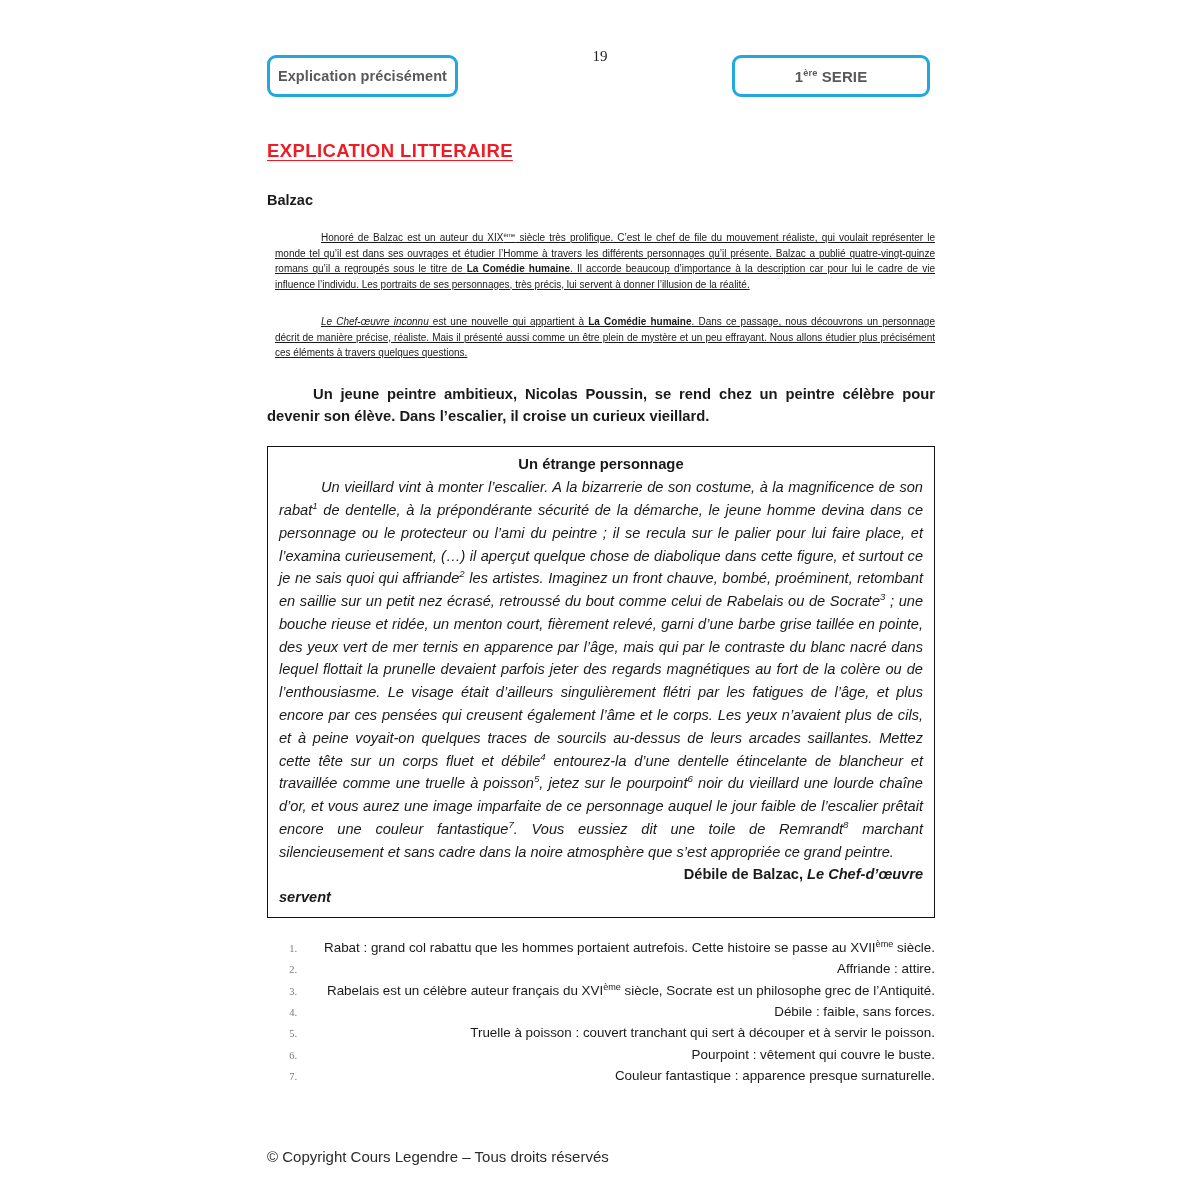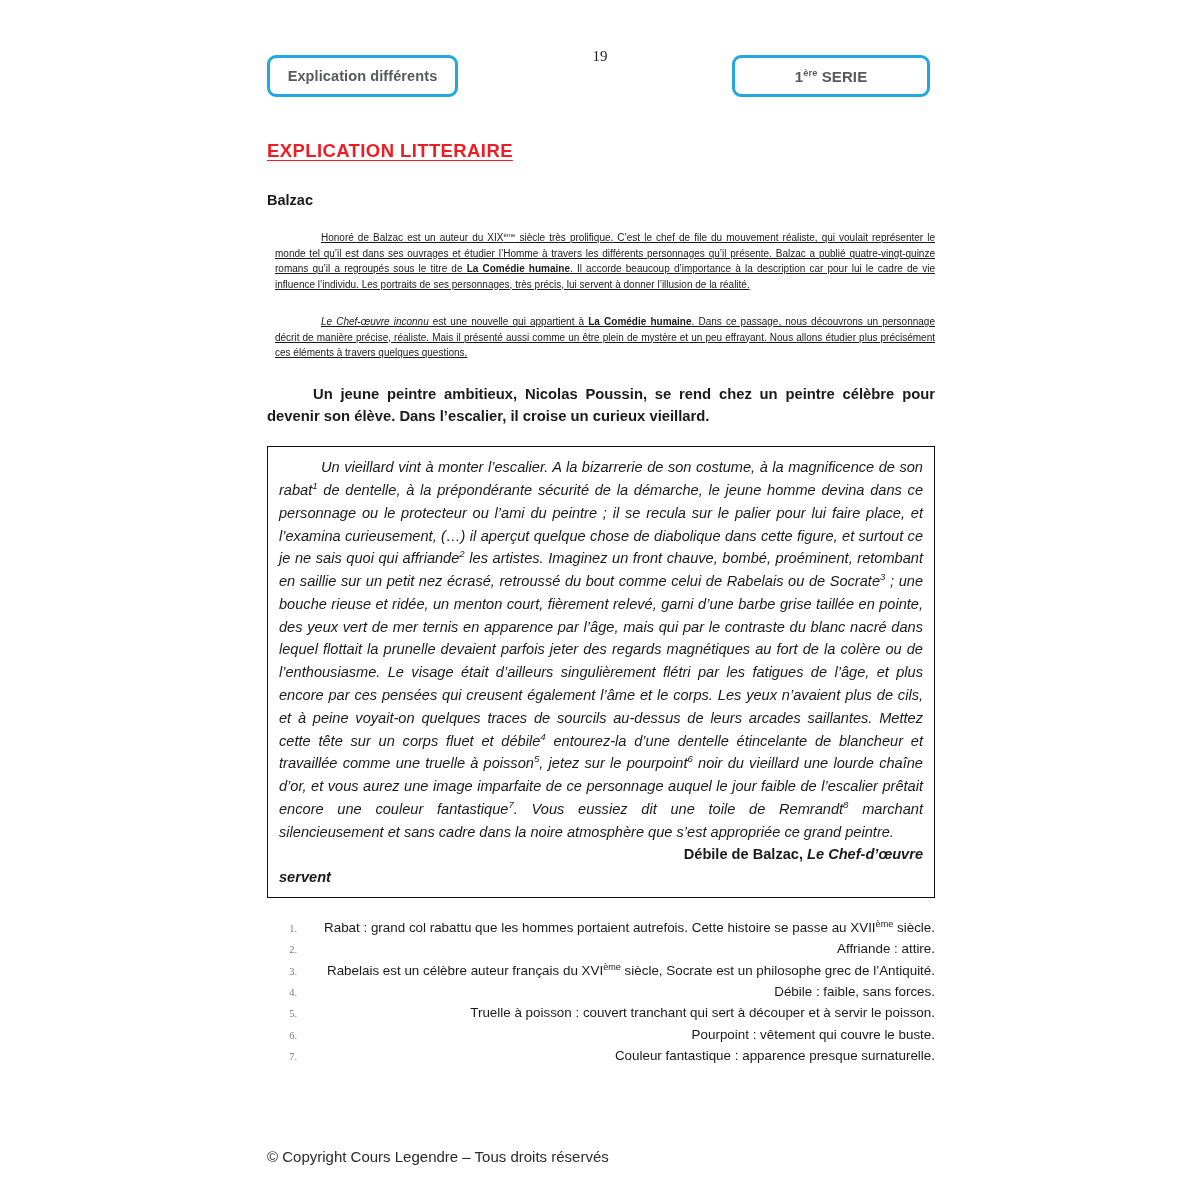--- a/index.html
+++ b/index.html
@@ -196,40 +196,41 @@
 </style>
 </head>
 <body>
 
 <div class="page">
 
   <div class="page-number">19</div>
 
   <div class="header">
     <div class="header-chip chip-left">
-      <span>Explication différents</span>
+      <span>Explication précisément</span>
     </div>
     <div class="header-chip chip-right">
       <span class="lbl"><span>1</span><sup class="sup">ère</sup><span> SERIE</span></span>
     </div>
   </div>
 
   <div class="content">
 
     <div class="doc-title">EXPLICATION LITTERAIRE</div>
 
     <div class="author-label">Balzac</div>
 
     <p class="body-par"><span>Honoré de Balzac est un auteur du XIX</span><sup class="sup">ème</sup><span> siècle très prolifique. C’est le chef de file du mouvement réaliste, qui voulait représenter le monde tel qu’il est dans ses ouvrages et étudier l’Homme à travers les différents personnages qu’il présente. Balzac a publié quatre-vingt-quinze romans qu’il a regroupés sous le titre de </span><span class="b">La Comédie humaine</span><span>. Il accorde beaucoup d’importance à la description car pour lui le cadre de vie influence l’individu. Les portraits de ses personnages, très précis, lui servent à donner l’illusion de la réalité.</span></p>
 
     <p class="body-par"><span class="i">Le Chef-œuvre inconnu</span><span> est une nouvelle qui appartient à </span><span class="b">La Comédie humaine</span><span>. Dans ce passage, nous découvrons un personnage décrit de manière précise, réaliste. Mais il présenté aussi comme un être plein de mystère et un peu effrayant. Nous allons étudier plus précisément ces éléments à travers quelques questions.</span></p>
 
     <p class="lead-bold">Un jeune peintre ambitieux, Nicolas Poussin, se rend chez un peintre célèbre pour devenir son élève. Dans l’escalier, il croise un curieux vieillard.</p>
 
     <div class="excerpt-box">
+      <div class="excerpt-title">Un étrange personnage</div>
       <p class="excerpt-text"><span>Un vieillard vint à monter l’escalier. A la bizarrerie de son costume, à la magnificence de son rabat</span><sup>1</sup><span> de dentelle, à la prépondérante sécurité de la démarche, le jeune homme devina dans ce personnage ou le protecteur ou l’ami du peintre ; il se recula sur le palier pour lui faire place, et l’examina curieusement, (…) il aperçut quelque chose de diabolique dans cette figure, et surtout ce je ne sais quoi qui affriande</span><sup>2</sup><span> les artistes. Imaginez un front chauve, bombé, proéminent, retombant en saillie sur un petit nez écrasé, retroussé du bout comme celui de Rabelais ou de Socrate</span><sup>3</sup><span> ; une bouche rieuse et ridée, un menton court, fièrement relevé, garni d’une barbe grise taillée en pointe, des yeux vert de mer ternis en apparence par l’âge, mais qui par le contraste du blanc nacré dans lequel flottait la prunelle devaient parfois jeter des regards magnétiques au fort de la colère ou de l’enthousiasme. Le visage était d’ailleurs singulièrement flétri par les fatigues de l’âge, et plus encore par ces pensées qui creusent également l’âme et le corps. Les yeux n’avaient plus de cils, et à peine voyait-on quelques traces de sourcils au-dessus de leurs arcades saillantes. Mettez cette tête sur un corps fluet et débile</span><sup>4</sup><span> entourez-la d’une dentelle étincelante de blancheur et travaillée comme une truelle à poisson</span><sup>5</sup><span>, jetez sur le pourpoint</span><sup>6</sup><span> noir du vieillard une lourde chaîne d’or, et vous aurez une image imparfaite de ce personnage auquel le jour faible de l’escalier prêtait encore une couleur fantastique</span><sup>7</sup><span>. Vous eussiez dit une toile de Remrandt</span><sup>8</sup><span> marchant silencieusement et sans cadre dans la noire atmosphère que s’est appropriée ce grand peintre.</span></p>
       <p class="excerpt-credit"><span>Débile de Balzac, </span><span class="work">Le Chef-d’œuvre</span></p>
       <p class="excerpt-credit-2">servent</p>
     </div>
 
     <div class="footnotes">
       <div class="fn-row">
         <div class="fn-num">1.</div>
         <div class="fn-text"><span>Rabat : grand col rabattu que les hommes portaient autrefois. Cette histoire se passe au XVII</span><sup>ème</sup><span> siècle.</span></div>
       </div>

